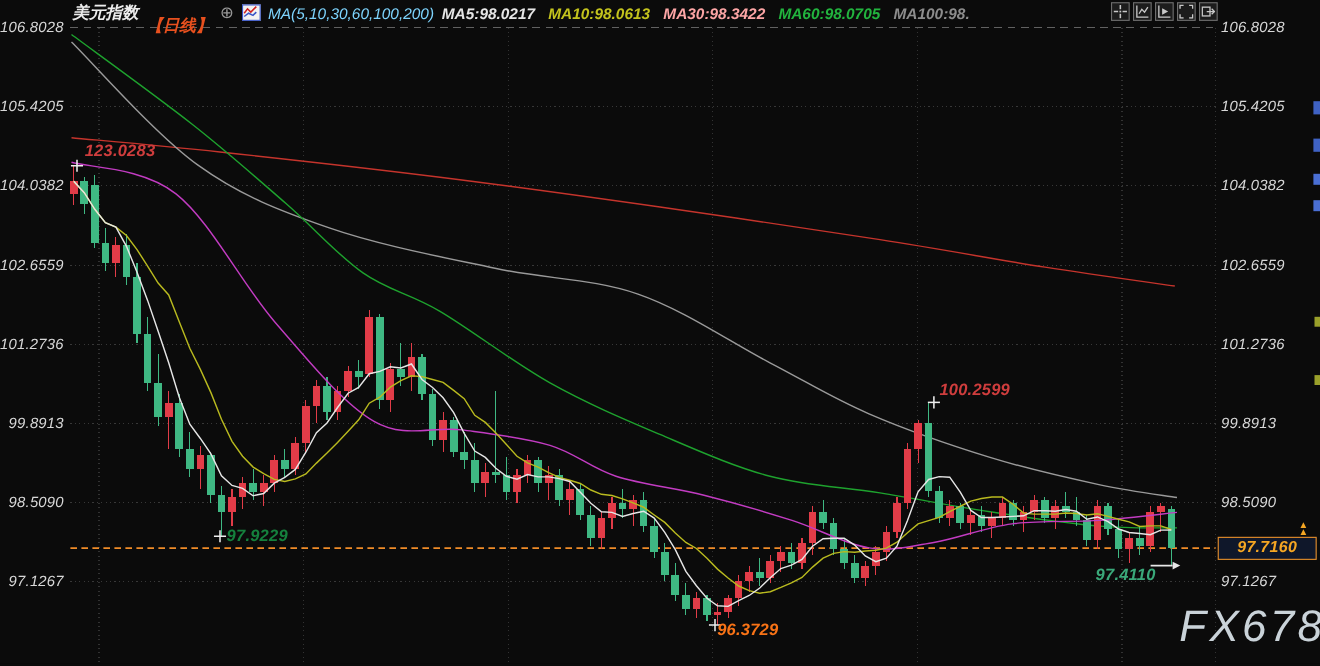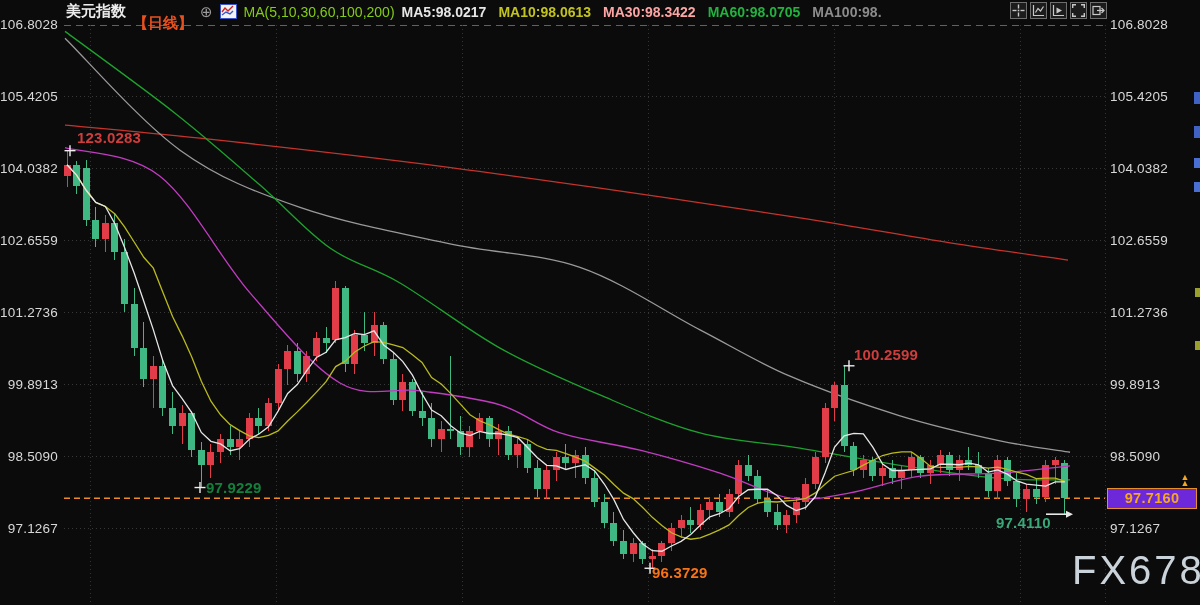--- a/index.html
+++ b/index.html
@@ -1,40 +1,40 @@
 <!DOCTYPE html>
 <html><head>
 <meta charset="utf-8">
 <style>
   html,body{margin:0;padding:0;background:#0b0b0b;}
   .stage{position:relative;width:1200px;height:603px;background:#0b0b0b;overflow:hidden;
-         font-family:"Liberation Sans","DejaVu Sans",sans-serif;}
+         font-family:"Liberation Sans","DejaVu Sans",sans-serif;font-style:italic;}
   
   .hdr{position:absolute;left:66px;top:1px;height:21px;display:flex;align-items:center;gap:7px;z-index:5;white-space:nowrap;}
   .t-title{color:#ececec;font-size:15px;font-weight:bold;}
   .t-period{color:#e8501e;font-size:15px;font-weight:bold;margin-top:24px;}
   .circle-plus{color:#9a9a9a;font-size:15px;line-height:15px;cursor:pointer;}
   .mini-chart-icon{width:15px;height:13px;background:#f2f2f2;border:1px solid #3a56c8;position:relative;cursor:pointer;}
   .mini-chart-icon svg{position:absolute;left:0;top:0;}
-  .ma-formula{color:#84cc16;font-size:14px;text-align:center;}
+  .ma-formula{color:#7dd3fc;font-size:14px;text-align:center;}
   .legend-item{font-size:14px;font-weight:bold;}
   
   .toolbar{position:absolute;left:1010px;top:2px;display:flex;gap:3px;z-index:5;}
   .tool-btn{width:17px;height:17px;background:#1c1c1c;border:1px solid #6e6e6e;box-sizing:border-box;
             display:flex;align-items:center;justify-content:center;cursor:pointer;}
   
   .axis{position:absolute;top:0;width:62px;height:605px;z-index:4;}
   .axis.left{left:0;}
   .axis.right{left:1108px;width:92px;}
   .tick{position:absolute;color:#d8d8d8;font-size:13.5px;letter-spacing:0.2px;}
   .axis.left .tick{right:4px;text-align:right;}
   .axis.right .tick{left:2px;text-align:left;}
   
   .px-label{position:absolute;left:1107px;width:90px;height:21px;box-sizing:border-box;border:1px solid #e89028;
-            background:#6d28d9;color:#f5a623;font-size:14.5px;font-weight:bold;display:flex;align-items:center;
+            background:#0f172a;color:#f5a623;font-size:14.5px;font-weight:bold;display:flex;align-items:center;
             justify-content:center;z-index:6;letter-spacing:0.3px;}
   .px-arrows{position:absolute;left:1178px;width:14px;display:flex;flex-direction:column;align-items:center;z-index:6;}
   .px-arrows span{color:#f5a623;font-size:9px;line-height:6px;}
   
   .anno{position:absolute;font-size:15px;font-weight:bold;z-index:5;letter-spacing:0.2px;}
   
   .watermark{position:absolute;left:1072px;top:548px;color:#cad3d9;font-size:40px;letter-spacing:3px;z-index:3;}
   
   .edge-bit{position:absolute;z-index:5;}
   svg#chart{position:absolute;left:0;top:0;z-index:2;}

